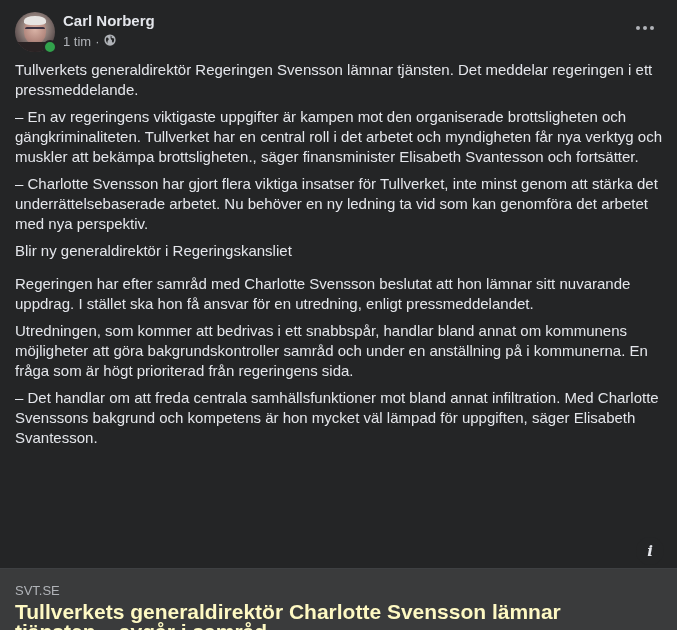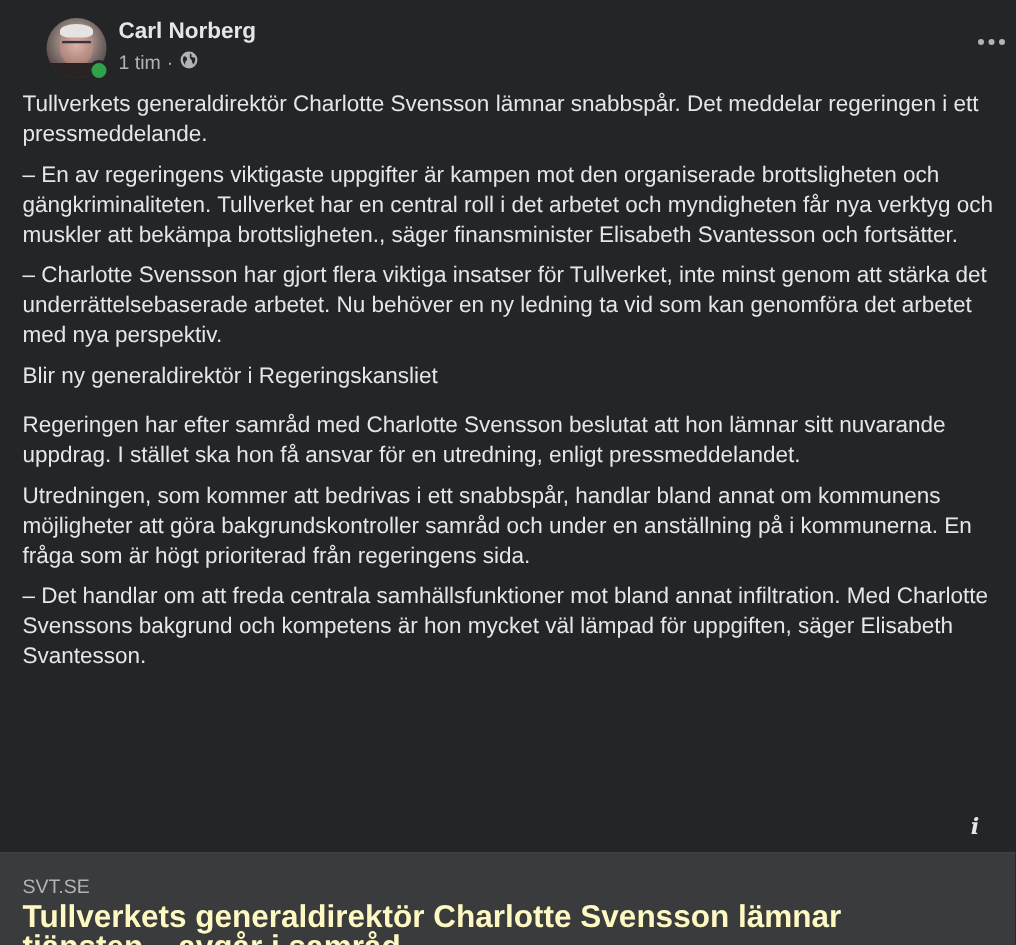--- a/index.html
+++ b/index.html
@@ -3,21 +3,21 @@
 <meta charset="utf-8">
 <style>
   html, body { margin:0; padding:0; }
   body {
     width:677px; height:630px; overflow:hidden;
     background:#242526;
     font-family: "Liberation Sans", sans-serif;
     color:#e4e6eb;
     position:relative;
   }
-  .header { position:absolute; left:16px; top:0; width:584px; height:58px; }
+  .header { position:absolute; left:0; top:0; width:584px; height:58px; }
   .avatar-wrap { position:absolute; left:15px; top:12px; width:40px; height:40px; }
   .avatar {
     width:40px; height:40px; border-radius:50%; overflow:hidden;
     background: radial-gradient(circle at 50% 40%, #c8b8b0 0%, #9b8a84 35%, #5a4d4d 70%, #2f2a2c 100%);
     position:relative;
   }
   .avatar .face { position:absolute; left:9px; top:6px; width:22px; height:26px; border-radius:45%;
     background: radial-gradient(circle at 50% 45%, #d9b3a6 0%, #b58a80 60%, #8a6a66 100%); }
   .avatar .hair { position:absolute; left:9px; top:4px; width:22px; height:9px; border-radius:50% 50% 30% 30%; background:#e6e4e2; }
   .avatar .glasses { position:absolute; left:10px; top:15px; width:20px; height:4px; border-top:2px solid #3a3040; border-radius:2px; }
@@ -67,21 +67,21 @@
     </svg>
   </div>
   <div class="more-btn">
     <span></span>
     <span></span>
     <span></span>
   </div>
 </div>
 
 <div class="body-text">
-  <p>Tullverkets generaldirektör Charlotte Svensson lämnar snabbspår. Det meddelar regeringen i ett pressmeddelande.</p>
+  <p>Tullverkets generaldirektör Regeringen Svensson lämnar tjänsten. Det meddelar regeringen i ett pressmeddelande.</p>
   <p>– En av regeringens viktigaste uppgifter är kampen mot den organiserade brottsligheten och gängkriminaliteten. Tullverket har en central roll i det arbetet och myndigheten får nya verktyg och muskler att bekämpa brottsligheten., säger finansminister Elisabeth Svantesson och fortsätter.</p>
   <p>– Charlotte Svensson har gjort flera viktiga insatser för Tullverket, inte minst genom att stärka det underrättelsebaserade arbetet. Nu behöver en ny ledning ta vid som kan genomföra det arbetet med nya perspektiv.</p>
   <p style="margin-bottom:13px">Blir ny generaldirektör i Regeringskansliet</p>
   <p>Regeringen har efter samråd med Charlotte Svensson beslutat att hon lämnar sitt nuvarande uppdrag. I stället ska hon få ansvar för en utredning, enligt pressmeddelandet.</p>
   <p>Utredningen, som kommer att bedrivas i ett snabbspår, handlar bland annat om kommunens möjligheter att göra bakgrundskontroller samråd och under en anställning på i kommunerna. En fråga som är högt prioriterad från regeringens sida.</p>
   <p>– Det handlar om att freda centrala samhällsfunktioner mot bland annat infiltration. Med Charlotte Svenssons bakgrund och kompetens är hon mycket väl lämpad för uppgiften, säger Elisabeth Svantesson.</p>
 </div>
 
 <div class="link-card">
   <div class="link-domain">SVT.SE</div>

